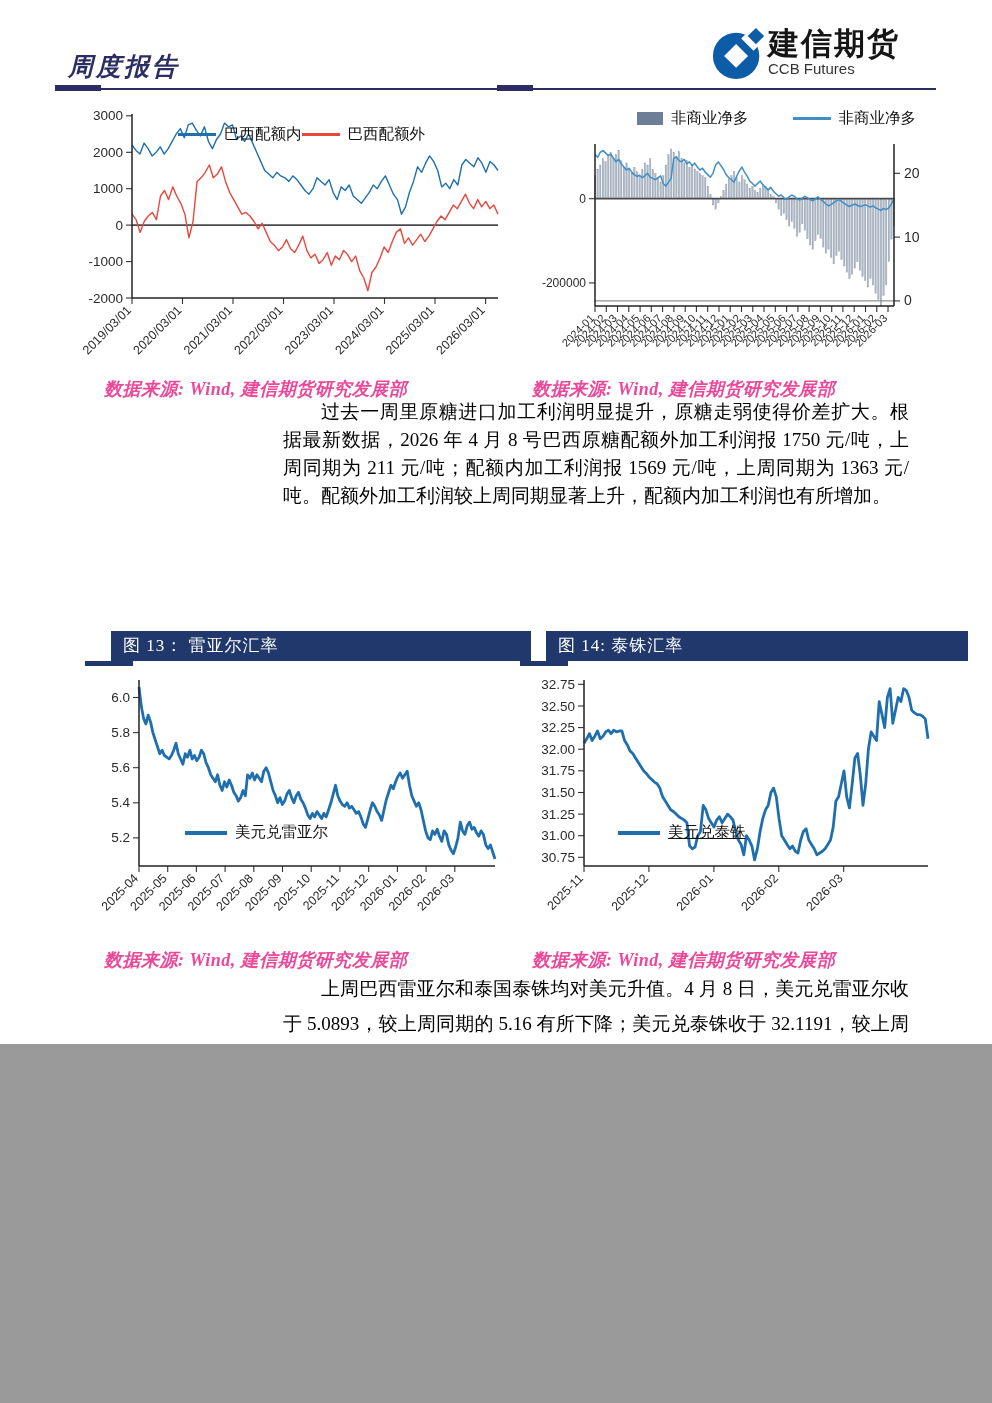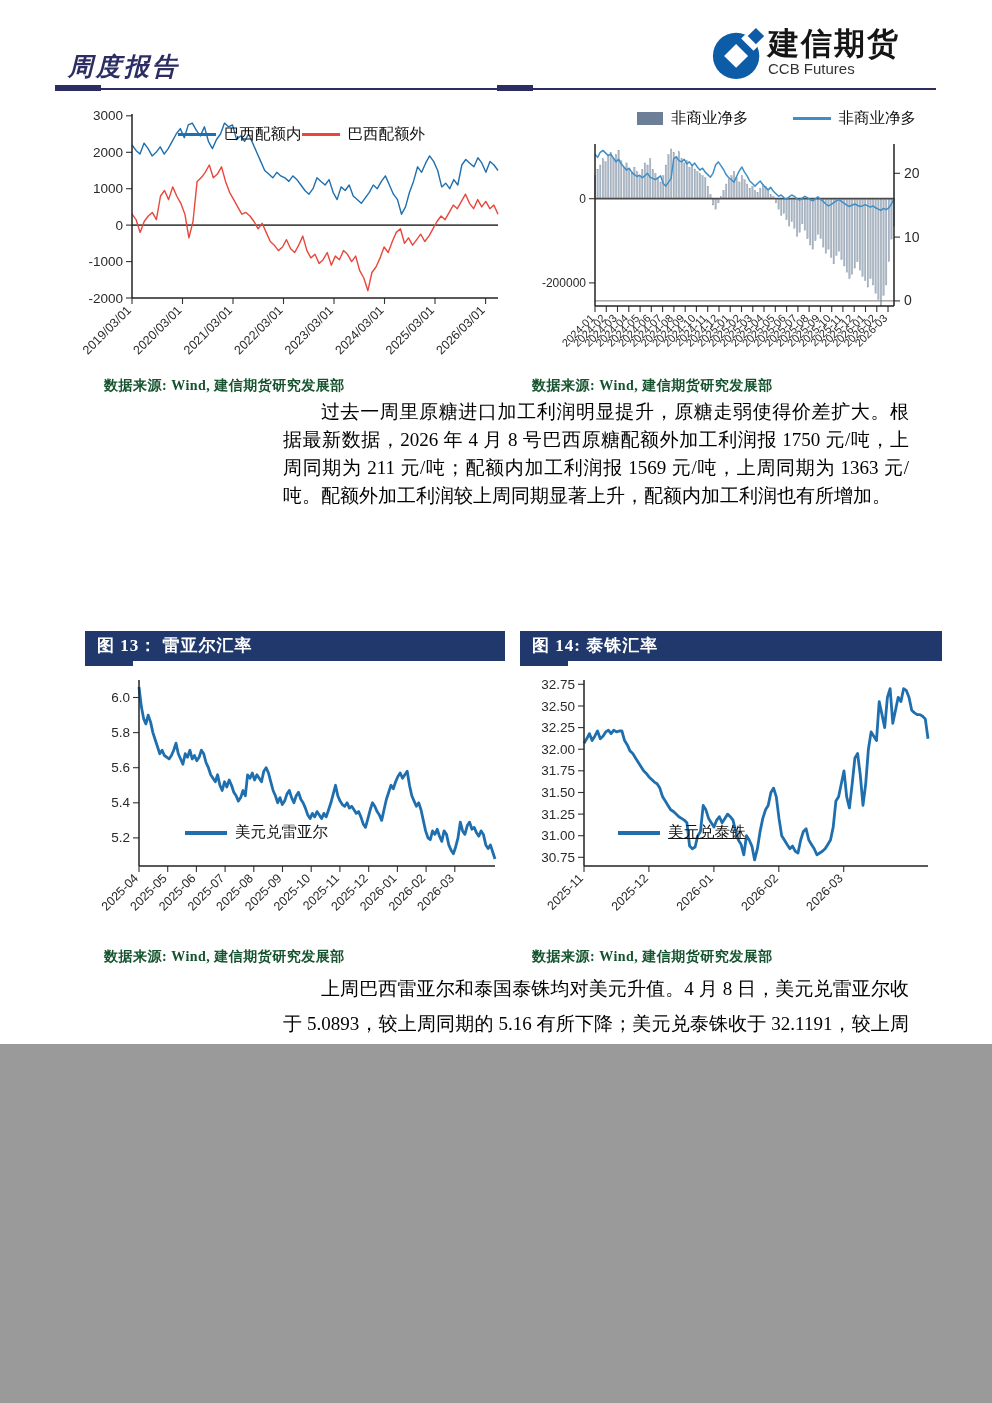--- a/index.html
+++ b/index.html
@@ -30,26 +30,26 @@
   .legend .li{display:flex;align-items:center;gap:8px;}
   .lg1{left:108px;top:16px;margin-top:8px;}
   .lg2{left:112px;top:10px;gap:44px;}
   .lg3{left:100px;top:156px;}
   .lg4{left:96px;top:156px;text-decoration:underline;}
   .sw-line{display:inline-block;width:38px;height:3px;}
   .sw-line.thick{height:4px;width:42px;}
   .sw-blue{background:#1f6fae;} .sw-red{background:#e8473c;} .sw-ltblue{background:#3f8ec6;}
   .sw-bar{display:inline-block;width:26px;height:13px;background:#6d7f96;}
   
-  .cap{position:absolute;font-weight:bold;font-size:14px;color:#14532d;letter-spacing:0.5px;}
+  .cap{position:absolute;font-style:italic;font-weight:bold;font-size:18px;color:#ec4899;letter-spacing:0.5px;}
   .cap1{left:104px;top:377px;} .cap2{left:532px;top:377px;}
   .cap3{left:104px;top:948px;} .cap4{left:532px;top:948px;}
   
-  .fh{position:absolute;height:30px;background:#20386b;color:#fff;font-weight:bold;font-size:17px;
-      line-height:30px;padding-left:12px;box-sizing:border-box;letter-spacing:1px;}
+  .fh{position:absolute;height:30px;background:#20386b;color:#fff;font-weight:normal;font-size:17px;
+      line-height:30px;padding-left:12px;box-sizing:border-box;letter-spacing:1px;margin-left:26px;}
   .fh13{left:85px;top:631px;width:420px;}
   .fh14{left:520px;top:631px;width:422px;}
   .fhtab{position:absolute;width:48px;height:5px;background:#20386b;top:661px;}
   .fhtab13{left:85px;} .fhtab14{left:520px;}
   
   .paras1{position:absolute;left:283px;top:398px;width:626px;}
   .paras2{position:absolute;left:283px;top:972px;width:626px;}
   .paras1 p,.paras2 p{margin:0;font-size:19px;color:#000;text-align:justify;text-indent:2em;}
   .paras1 p{line-height:28px;}
   .paras2 p{line-height:34.5px;}

